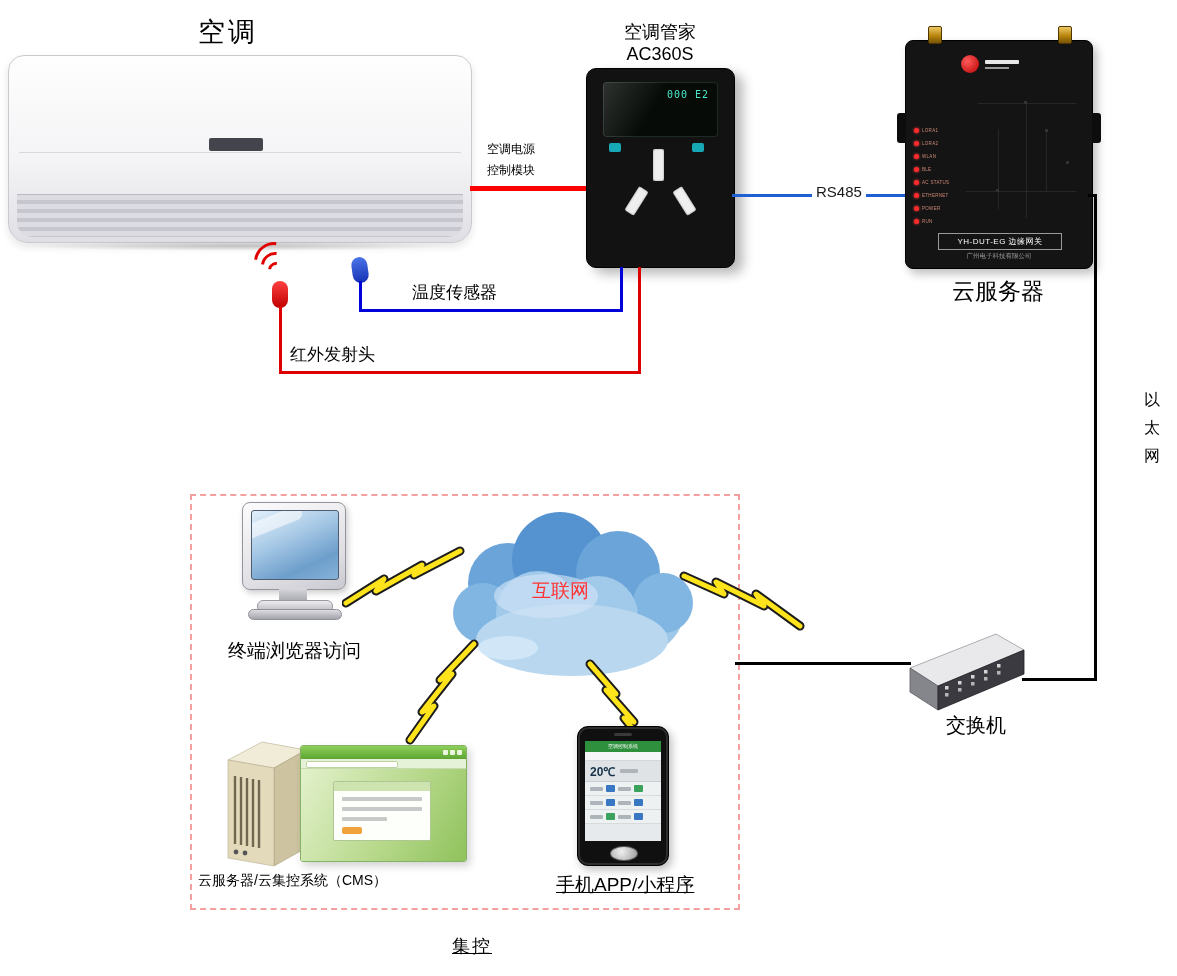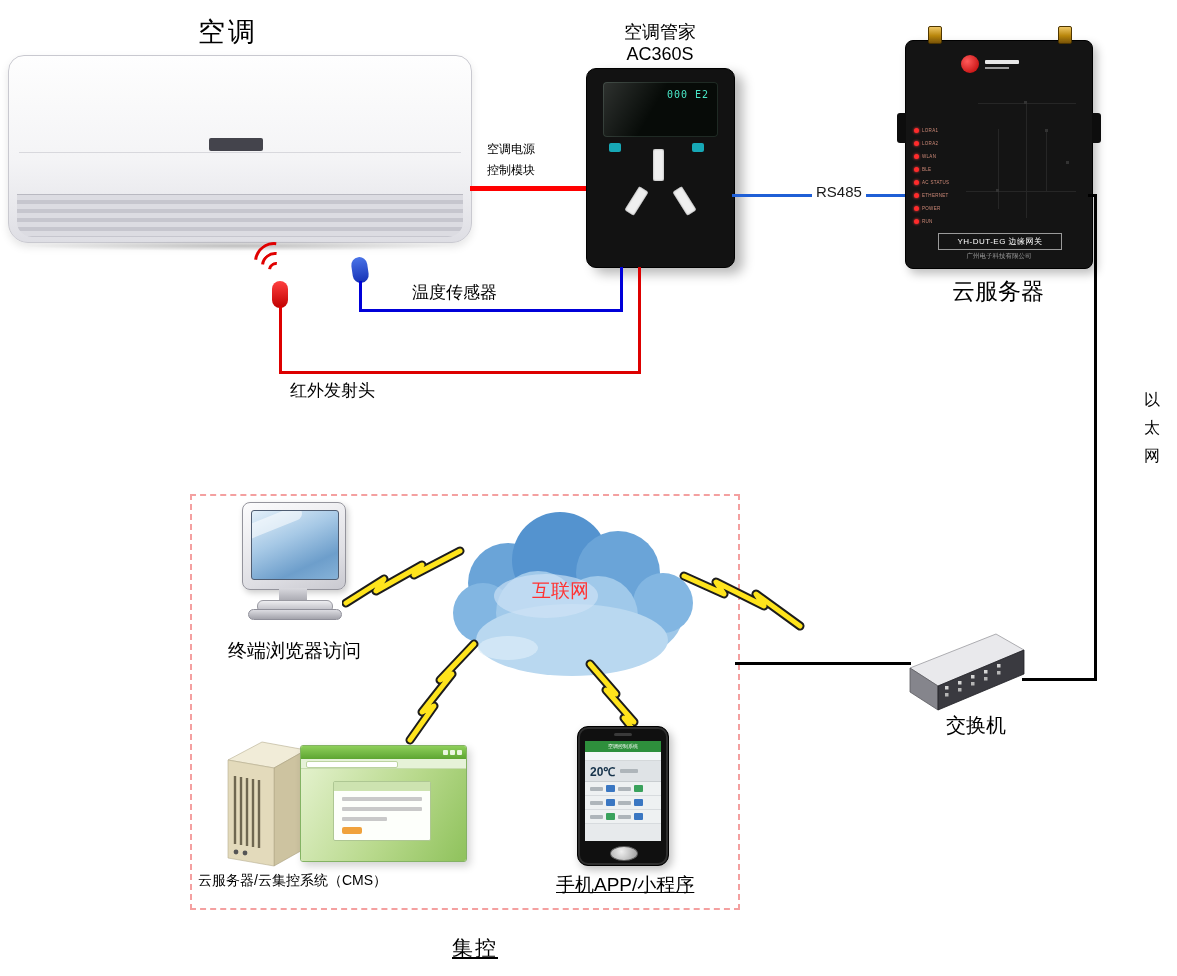--- a/index.html
+++ b/index.html
@@ -223,21 +223,21 @@
   <div class="wire" style="left:620px;top:267px;width:3px;height:45px;background:#0000d9;"></div>
   <div class="lbl" style="left:412px;top:281px;font-size:17px;">温度传感器</div>
 
   <div class="emitter"></div>
   <span class="warc" style="left:268px;top:262px;width:10px;height:10px;border-top-color:#e00000;"></span>
   <span class="warc" style="left:261px;top:252px;width:22px;height:22px;border-top-color:#e00000;"></span>
   <span class="warc" style="left:254px;top:242px;width:34px;height:34px;border-top-color:#e00000;"></span>
   <div class="wire" style="left:279px;top:306px;width:3px;height:68px;background:#dd0000;"></div>
   <div class="wire" style="left:279px;top:371px;width:362px;height:3px;background:#dd0000;"></div>
   <div class="wire" style="left:638px;top:267px;width:3px;height:107px;background:#dd0000;"></div>
-  <div class="lbl" style="left:290px;top:343px;font-size:17px;margin-top:36px;">红外发射头</div>
+  <div class="lbl" style="left:290px;top:343px;font-size:17px;">红外发射头</div>
 
   <div class="dashedbox"></div>
 
   <div class="abs" style="left:242px;top:502px;width:104px;height:120px;">
     <div class="mon-bezel">
       <div class="mon-screen">
         <div class="mon-glare"></div>
       </div>
     </div>
     <div class="mon-neck"></div>
@@ -354,15 +354,15 @@
     <rect x="84" y="48" width="3.5" height="3.5" fill="#d5d5d5"></rect>
     <rect x="97" y="42" width="3.5" height="3.5" fill="#d5d5d5"></rect>
     <rect x="45" y="71" width="3.5" height="3.5" fill="#b5b5b5"></rect>
     <rect x="58" y="66" width="3.5" height="3.5" fill="#b5b5b5"></rect>
     <rect x="71" y="60" width="3.5" height="3.5" fill="#b5b5b5"></rect>
     <rect x="84" y="55" width="3.5" height="3.5" fill="#b5b5b5"></rect>
     <rect x="97" y="49" width="3.5" height="3.5" fill="#b5b5b5"></rect>
   </svg>
   <div class="lbl" style="left:946px;top:712px;font-size:20px;">交换机</div>
 
-  <div class="lbl" style="left:452px;top:934px;font-size:21px;letter-spacing:2px;text-decoration:underline;">集控</div>
+  <div class="lbl" style="left:452px;top:934px;font-size:18px;letter-spacing:2px;text-decoration:underline;">集控</div>
 
 </div>
 
 </body></html>

